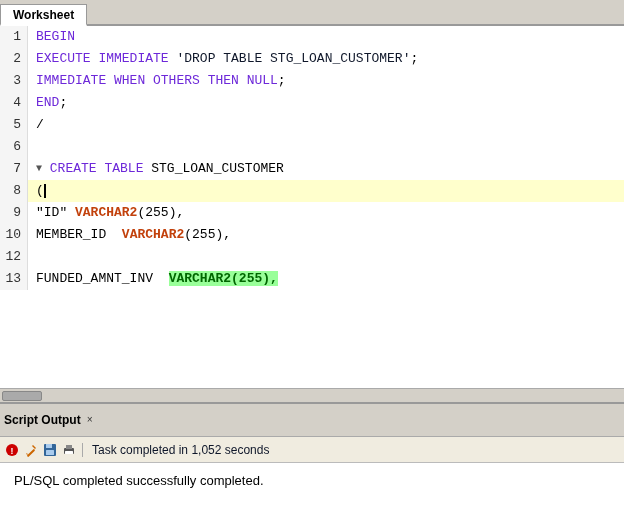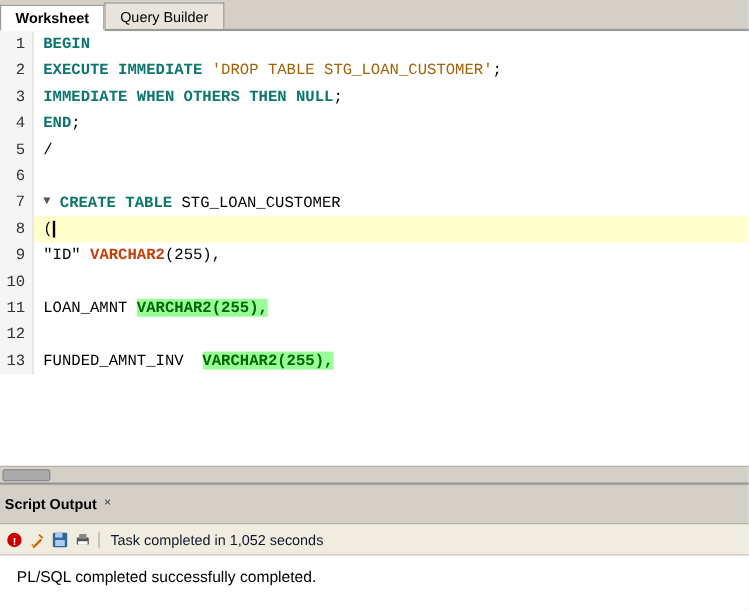--- a/index.html
+++ b/index.html
@@ -23,21 +23,21 @@
     .tab {
       padding: 3px 12px;
       border: 1px solid #999;
       border-bottom: none;
       background: #e8e4dc;
       cursor: pointer;
       font-size: 12px;
       font-family: Arial, sans-serif;
       height: 22px;
       display: flex;
-      align-items: center;
+      align-items: flex-start;
     }
     .tab.active {
       background: #ffffff;
       border-bottom: 2px solid #fff;
       margin-bottom: -2px;
       font-weight: bold;
       z-index: 1;
     }
 
     
@@ -73,22 +73,22 @@
       line-height: 22px;
     }
 
     .line-content {
       padding-left: 8px;
       line-height: 22px;
       white-space: pre;
     }
 
     
-    .kw-blue { color: #0f766e; font-weight: bold; }
-    .kw-string { color: #a16207; }
+    .kw-blue { color: #6d28d9; font-weight: normal; }
+    .kw-string { color: #0f172a; }
     .kw-green-hl { background: #99ff99; color: #006600; font-weight: bold; }
     .kw-blue2 { color: #c2410c; font-weight: bold; }
     .normal { color: #000000; }
 
     
     .cursor-line {
       background: #ffffcc;
     }
     .cursor {
       display: inline-block;
@@ -179,23 +179,20 @@
       height: 84px;
     }
   </style>
 </head>
 <body>
 
 <div class="tab-bar">
   <div class="tab active">
     <span>Worksheet</span>
   </div>
-  <div class="tab">
-    <span>Query Builder</span>
-  </div>
 </div>
 
 <div class="editor">
   <div class="code-lines">
 
     <div class="code-line">
       <span class="line-num">1</span>
       <span class="line-content"><span class="kw-blue">BEGIN</span></span>
     </div>
 
@@ -234,26 +231,23 @@
       <span class="line-content"><span class="normal">(</span><span class="cursor"></span></span>
     </div>
 
     <div class="code-line">
       <span class="line-num">9</span>
       <span class="line-content"><span class="normal">"ID" </span><span class="kw-blue2">VARCHAR2</span><span class="normal">(255),</span></span>
     </div>
 
     <div class="code-line">
       <span class="line-num">10</span>
-    </div>
-
-    <div class="code-line">
-      <span class="line-num">11</span>
-      <span class="line-content"><span class="normal">LOAN_AMNT </span><span class="kw-green-hl">VARCHAR2(255),</span></span>
-    </div>
+      <span class="line-content"><span class="normal">MEMBER_ID  </span><span class="kw-blue2">VARCHAR2</span><span class="normal">(255),</span></span>
+    </div>
+
 
     <div class="code-line">
       <span class="line-num">12</span>
     </div>
 
     <div class="code-line">
       <span class="line-num">13</span>
       <span class="line-content"><span class="normal">FUNDED_AMNT_INV  </span><span class="kw-green-hl">VARCHAR2(255),</span></span>
     </div>
 

